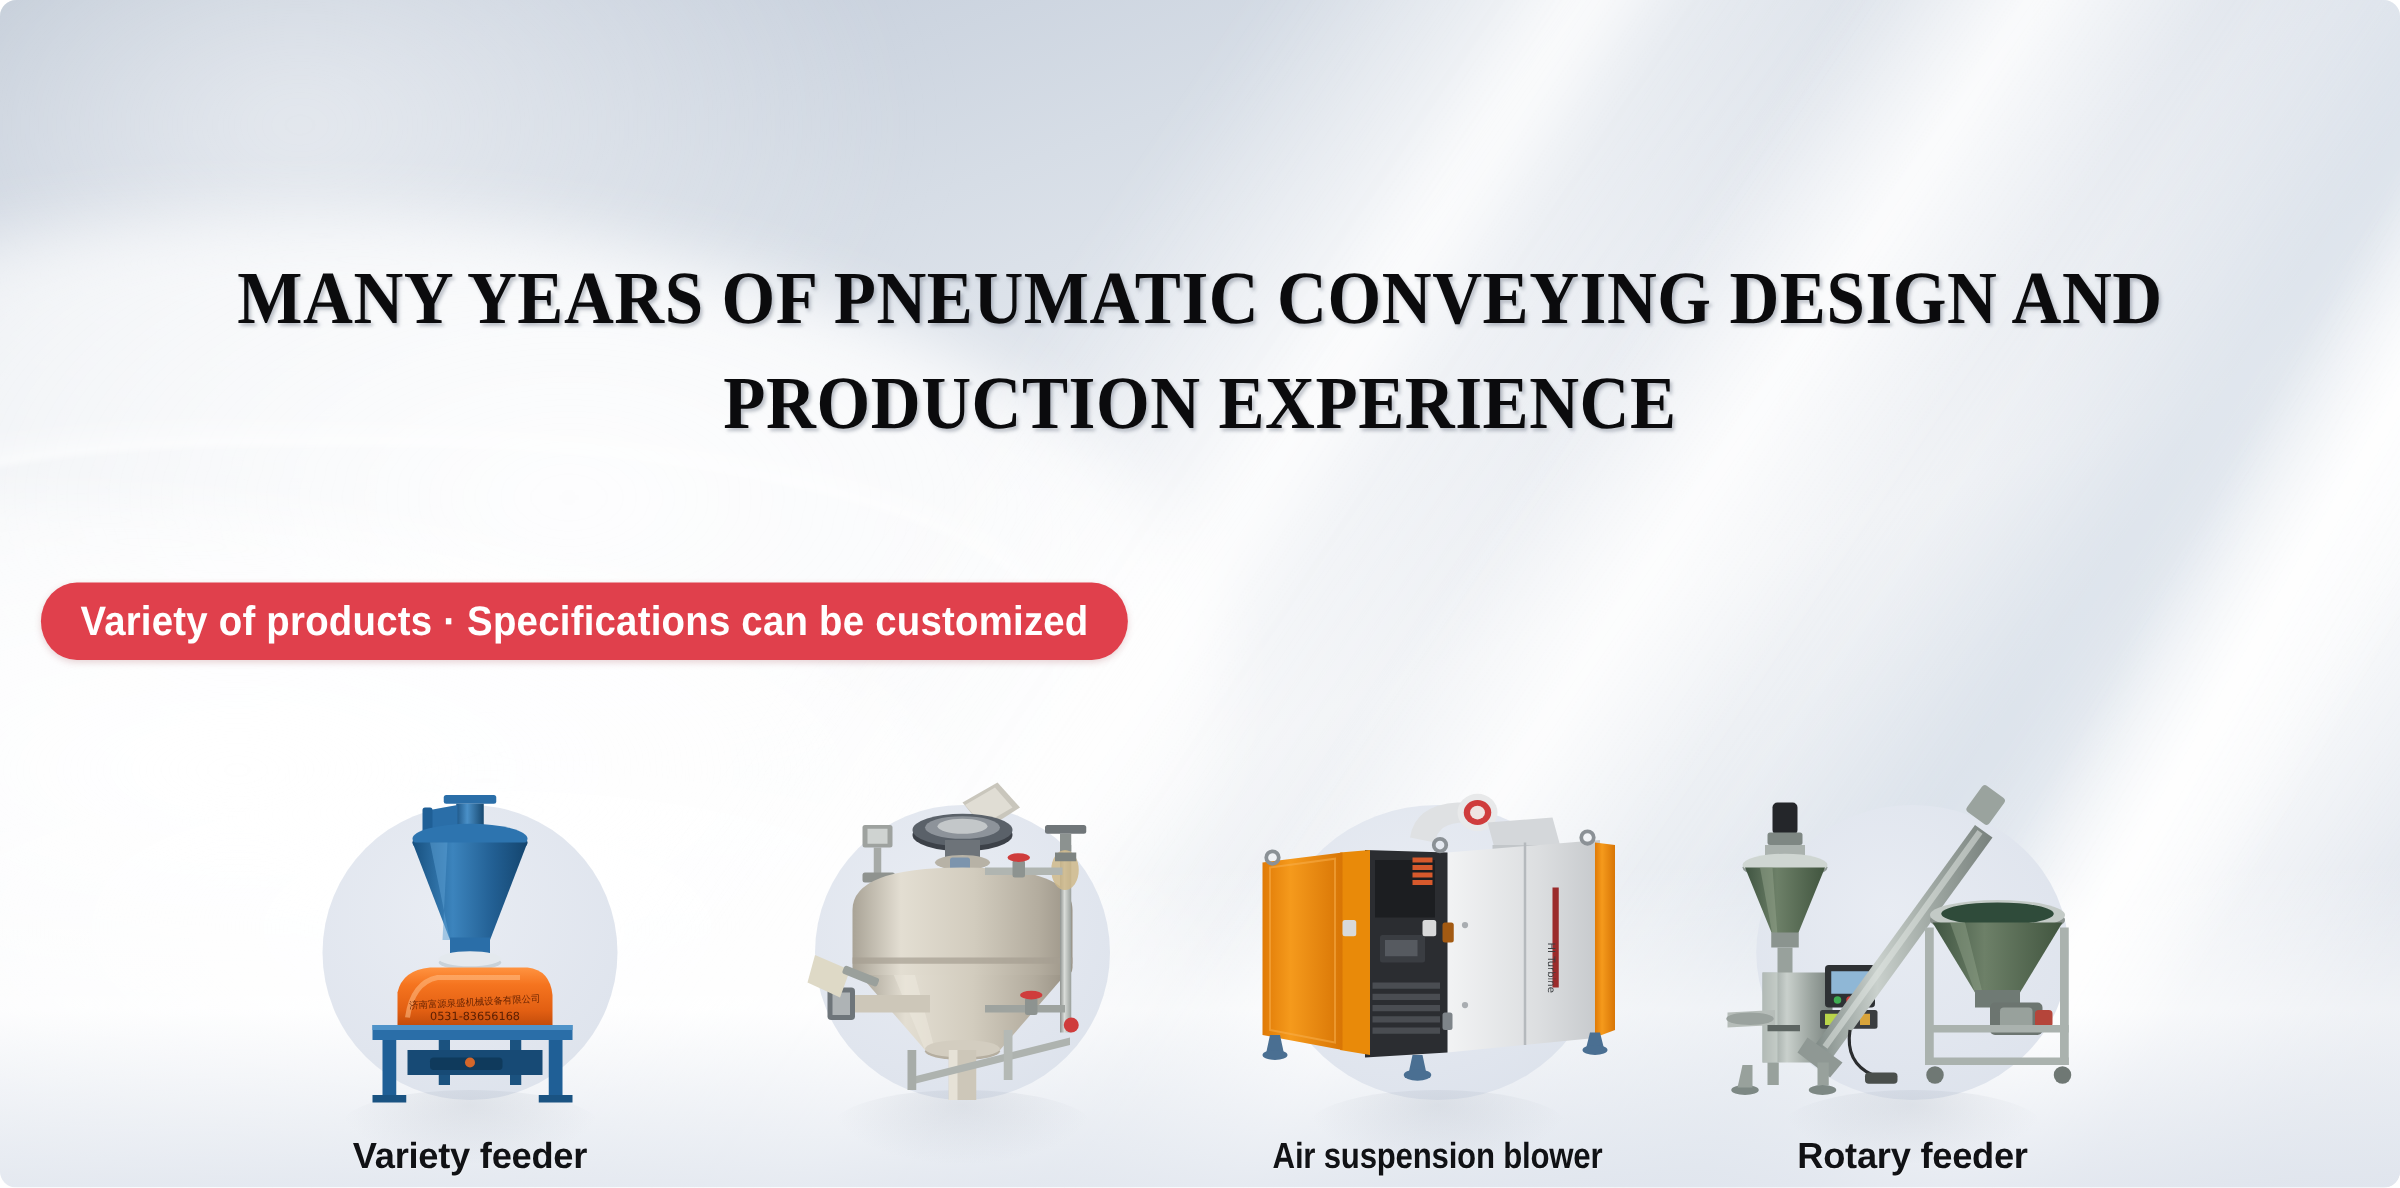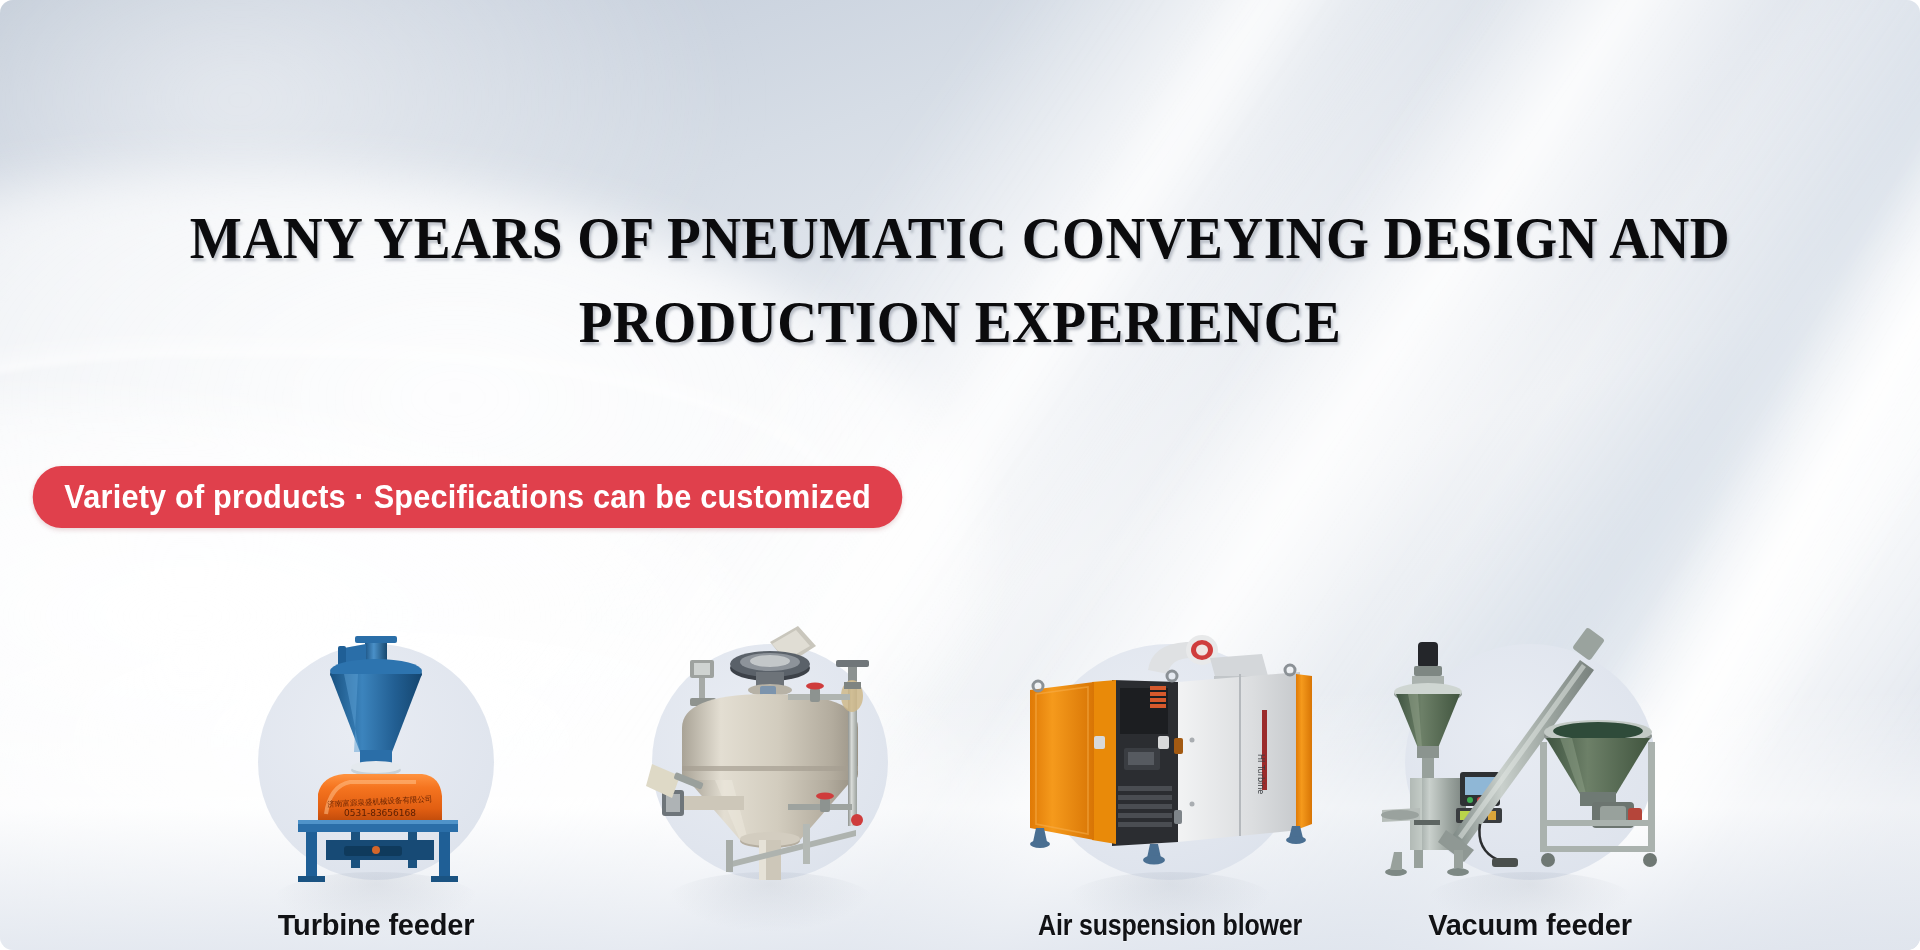--- a/index.html
+++ b/index.html
@@ -188,21 +188,21 @@
     width:1920px; height:354px;
   }
   .product {
     position:absolute;
     bottom:0;
     width:300px;
     height:354px;
   }
   .p1 { left:226px; }
   .p2 { left:620px; }
-  .p3 { left:1000px; width:340px; }
+  .p3 { left:980px; width:340px; }
   .p4 { left:1380px; width:300px; }
 
   .disc {
     position:absolute;
     left:50%; bottom:70px;
     width:236px; height:236px;
     margin-left:-118px;
     border-radius:50%;
     background:radial-gradient(circle at 42% 36%,
       rgba(232,236,243,.98) 0%,
@@ -332,21 +332,21 @@
           <rect x="182" y="208" width="9" height="36" fill="#1b527f"></rect>
 
           <rect x="100" y="216" width="108" height="20" fill="#174a75"></rect>
           <rect x="118" y="222" width="58" height="10" rx="3" fill="#0f3a5c"></rect>
           <circle cx="150" cy="226" r="4" fill="#d4662a"></circle>
 
           <path d="M72 252 L99 252 L99 258 L72 258 Z" fill="#1a5382"></path>
           <path d="M205 252 L232 252 L232 258 L205 258 Z" fill="#1a5382"></path>
         </svg>
       </div>
-      <div class="p-label">Turbine feeder</div>
+      <div class="p-label">Variety feeder</div>
     </div>
 
     <div class="product p2">
       <div class="disc"></div>
       <div class="reflect"></div>
       <div class="art">
         <svg viewBox="0 0 300 260" preserveAspectRatio="xMidYMax meet">
           <defs>
             <linearGradient id="tank" x1="0" y1="0" x2="1" y2="0">
               <stop offset="0" stop-color="#a9a396"></stop>
@@ -572,17 +572,17 @@
           <path d="M100 200 Q96 226 118 236" stroke="#2b2d2f" stroke-width="2.5" fill="none"></path>
           <rect x="112" y="234" width="26" height="9" rx="3" fill="#4a4f4c"></rect>
 
           <rect x="34" y="226" width="9" height="18" fill="#98a19c"></rect>
           <rect x="74" y="226" width="9" height="18" fill="#98a19c"></rect>
           <ellipse cx="16" cy="248" rx="11" ry="4" fill="#7d8884"></ellipse>
           <path d="M14 228 L22 228 L22 246 L10 246 Z" fill="#98a19c"></path>
           <ellipse cx="78" cy="248" rx="11" ry="4" fill="#7d8884"></ellipse>
         </svg>
       </div>
-      <div class="p-label">Vacuum feeder</div>
+      <div class="p-label">Rotary feeder</div>
     </div>
 
   </div>
 </div>
 
 </body></html>

